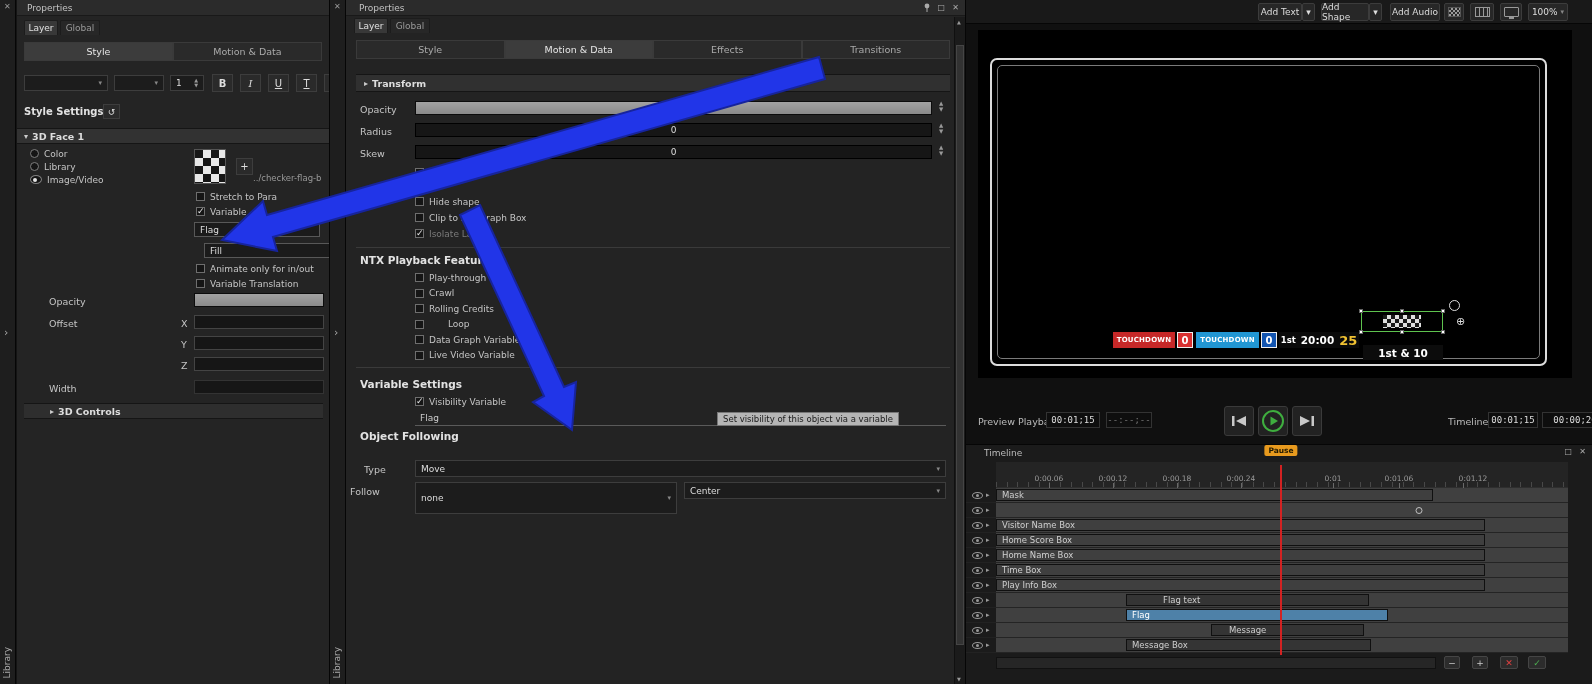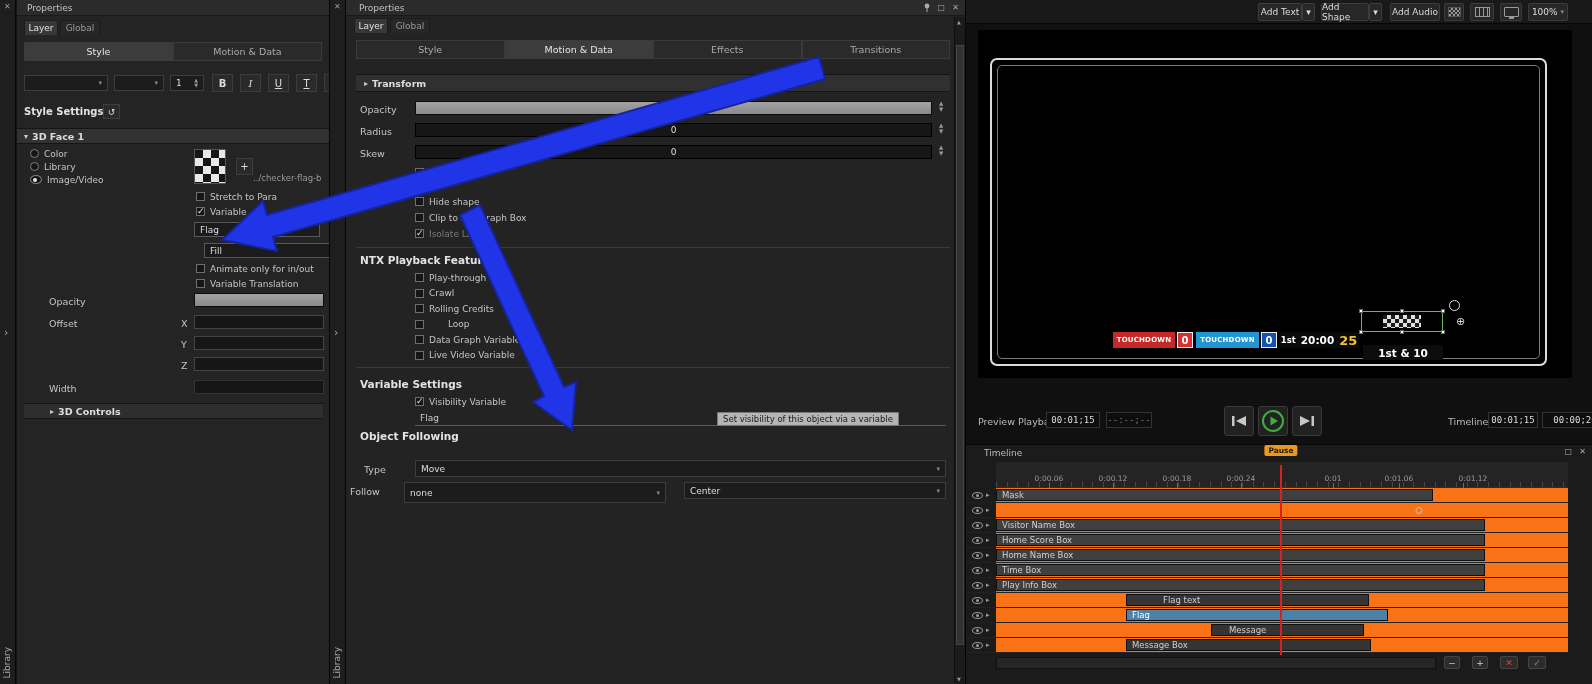--- a/index.html
+++ b/index.html
@@ -77,21 +77,21 @@
 #ruler{position:absolute;left:30px;top:17px;width:572px;height:26px;background:#242424;border-bottom:1px solid #2e2e2e;overflow:visible}
 .rlab{position:absolute;top:12px;transform:translateX(-50%);font-size:7.5px;color:#9a9a9a;white-space:nowrap}
 .rtick{position:absolute;top:21px;width:1px;height:5px;background:#6a6a6a}
 .minor{position:absolute;left:0;right:0;bottom:0;height:5px;background:repeating-linear-gradient(90deg,#484848 0 1px,transparent 1px 10.7px)}
 .pause{position:absolute;top:0;height:11px;transform:translateX(-50%);background:#e89a1e;color:#221a00;font-size:7.5px;font-weight:bold;display:flex;align-items:center;padding:0 4px;border-radius:2px;z-index:6}
 .playhead{position:absolute;top:20px;width:2px;height:190px;background:#d32222;z-index:5;transform:translateX(-50%)}
 .tl-ctrl{left:0;width:30px;height:15px;display:flex;align-items:center;gap:3px;padding-left:6px;border-bottom:1px solid #222}
 .tl-exp{font-size:7px;color:#999}
 .eye{width:11px;height:7px;border:1px solid #999;border-radius:50%;position:relative;flex:0 0 auto}
 .eye::after{content:"";position:absolute;left:3px;top:1px;width:3px;height:3px;border-radius:50%;background:#999}
-.tl-row{left:30px;width:572px;height:15px;background:#f97316;border-bottom:1px solid #242424}
+.tl-row{left:30px;width:572px;height:15px;background:#404040;border-bottom:1px solid #242424}
 .bar{position:absolute;top:1px;height:12px;display:flex;align-items:center;overflow:hidden;border:1px solid #101010}
 .bar.gray{background:#3f3f3f}
 .bar.dark{background:#343434}
 .bar.blue{background:#4e81a8}
 .bar-lab{font-size:8.5px;color:#cfcfcf;white-space:nowrap}
 .bar.blue .bar-lab{color:#fff}
 .kf{position:absolute;top:4px;width:7px;height:7px;border:1px solid #c0c0c0;border-radius:50%;transform:translateX(-50%)}
 .hscroll{position:absolute;left:30px;top:212px;width:440px;height:12px;background:#262626;border:1px solid #111}
 .tlbtn{position:absolute;top:211px;height:13px;background:#2c2c2c;border:1px solid #454545;border-radius:2px;display:flex;align-items:center;justify-content:center;font-size:9px;color:#ccc}
 #arrows{position:absolute;left:0;top:0;z-index:60;pointer-events:none}
@@ -324,21 +324,21 @@
     </div>
     <div class="tooltip" style="left:371px;top:412px">Set visibility of this object via a variable</div>
 
     <span class="hdrlab" style="left:14px;top:430px">Object Following</span>
     <span class="lab" style="left:18px;top:464px">Type</span>
     <div class="sel abs" style="left:69px;top:460px;width:531px;height:17px">
       <span>Move</span>
       <span class="caret">▾</span>
     </div>
     <span class="lab" style="left:4px;top:486px">Follow</span>
-    <div class="sel abs" style="left:58px;top:482px;width:262px;height:21px">
+    <div class="sel abs" style="left:69px;top:482px;width:262px;height:32px">
       <span>none</span>
       <span class="caret">▾</span>
     </div>
     <div class="sel abs" style="left:338px;top:482px;width:262px;height:17px">
       <span>Center</span>
       <span class="caret">▾</span>
     </div>
 
     <div class="vscroll" style="left:608px;top:17px;width:11px;height:667px">
       <div class="vthumb" style="top:28px;height:600px"></div>

